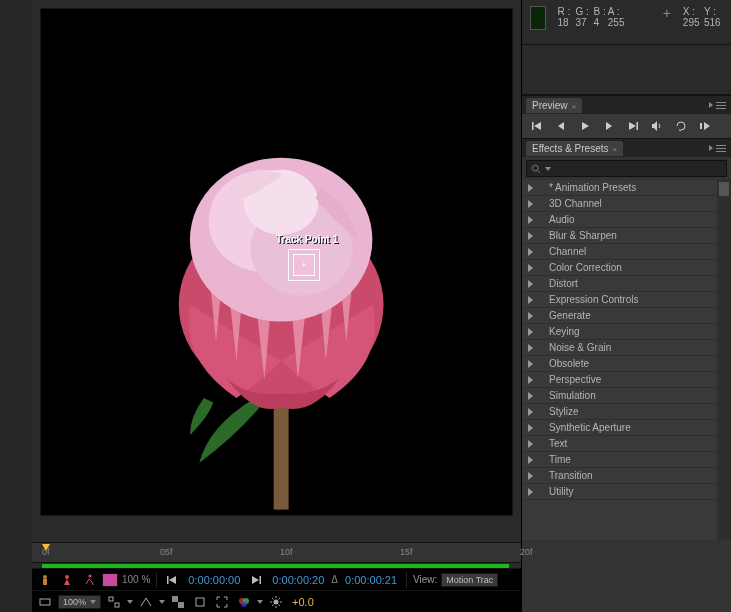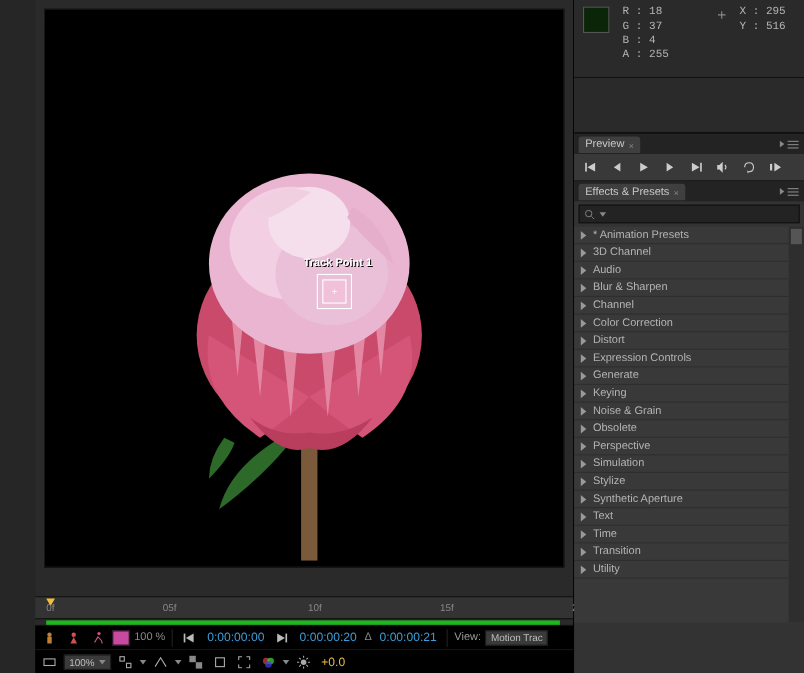--- a/index.html
+++ b/index.html
@@ -41,42 +41,42 @@
 .color-sw { width: 16px; height: 14px; border: 1px solid #111; }
 .tc { color: #3e9cd6; font-size: 11px; padding: 0 3px; }
 .tc.yellow { color: #e8b948; }
 .divider { width: 1px; height: 16px; background: #222; margin: 0 2px; }
 .dropdown { background: #3a3a3a; border: 1px solid #1a1a1a; padding: 1px 4px; font-size: 9px; color: #bfbfbf; display: flex; align-items: center; gap: 4px; }
 .chev { width: 0; height: 0; border-left: 3px solid transparent; border-right: 3px solid transparent; border-top: 4px solid #888; }
 
 
 .info-block { padding: 6px 8px 14px 8px; background: #2a2a2a; border-bottom: 1px solid #111; display: flex; gap: 12px; font-size: 10px; }
 .info-sw { width: 24px; height: 24px; border: 1px solid #555; background: #0b2508; }
-.info-col { display: flex; flex-direction: column; gap: 2px; font-family: Liberation Mono, monospace; }
+.info-col { display: flex; flex-direction: row; gap: 2px; }
 .crosshair { color: #888; font-size: 14px; line-height: 1; }
 
 
 .panel { border-top: 1px solid #111; }
 .panel-tabs { display: flex; align-items: center; background: #232323; height: 18px; padding: 0 4px; position: relative; }
 .panel-tab { background: #3f3f3f; padding: 2px 6px; font-size: 10px; color: #c9c9c9; display: flex; align-items: flex-end; gap: 4px; border-top-left-radius: 3px; border-top-right-radius: 3px; }
 .tab-close { font-size: 8px; color: #888; }
 .panel-menu { width: 18px; height: 12px; position: relative; margin-left: auto; display: flex; align-items: center; }
 .panel-menu .burger { width: 10px; height: 1px; background: #888; box-shadow: 0 3px 0 #888, 0 -3px 0 #888; }
 .panel-menu .arrow { width: 0; height: 0; border-top: 3px solid transparent; border-bottom: 3px solid transparent; border-left: 4px solid #888; margin-right: 3px; }
 
 
 .transport { display: flex; align-items: center; gap: 6px; padding: 4px 6px; background: #393939; }
 .tbtn { width: 18px; height: 16px; display: flex; align-items: center; justify-content: center; cursor: pointer; color: #ccc; }
 .tbtn svg { width: 12px; height: 12px; fill: #ccc; }
 
 
 .search-wrap { display: flex; align-items: center; background: #232323; border: 1px solid #111; padding: 2px 4px; margin: 3px 4px; gap: 4px; }
 .search-wrap input { flex: 1; background: transparent; border: none; color: #bbb; font-size: 10px; outline: none; }
 .fx-list { background: #393939; height: 360px; overflow-y: auto; position: relative; }
-.fx-row { display: flex; align-items: center; padding: 2px 6px; border-bottom: 1px solid #2e2e2e; gap: 6px; cursor: pointer; }
+.fx-row { display: flex; align-items: center; padding: 2px 6px; border-bottom: 1px solid #2e2e2e; gap: 16px; cursor: pointer; }
 .twisty { width: 0; height: 0; border-top: 4px solid transparent; border-bottom: 4px solid transparent; border-left: 5px solid #999; }
 .fx-name { flex: 1; }
 .scrollhint { position: absolute; top: 0; right: 0; width: 14px; height: 100%; background: #2e2e2e; }
 .scrollhint .nub { width: 10px; height: 14px; background: #555; margin: 2px; }
 </style>
 </head>
 <body>
 
 <div class="main-layout">
   <div class="left-col">
@@ -116,21 +116,21 @@
               <span class="track-cross">+</span>
             </div>
           </div>
         </div>
       </div>
     </div>
 
     <div class="tl-ruler">
       <span class="playhead"></span>
       <span class="tl-tick" style="left:10px">0f</span>
-      <span class="tl-tick" style="left:116px">05f</span>
+      <span class="tl-tick" style="left:128px">05f</span>
       <span class="tl-tick" style="left:248px">10f</span>
       <span class="tl-tick" style="left:368px">15f</span>
       <span class="tl-tick" style="left:488px">20f</span>
     </div>
     <div class="tl-bar">
       <div class="green"></div>
     </div>
 
     <div class="ctrl-row">
       <span class="icon-btn">

